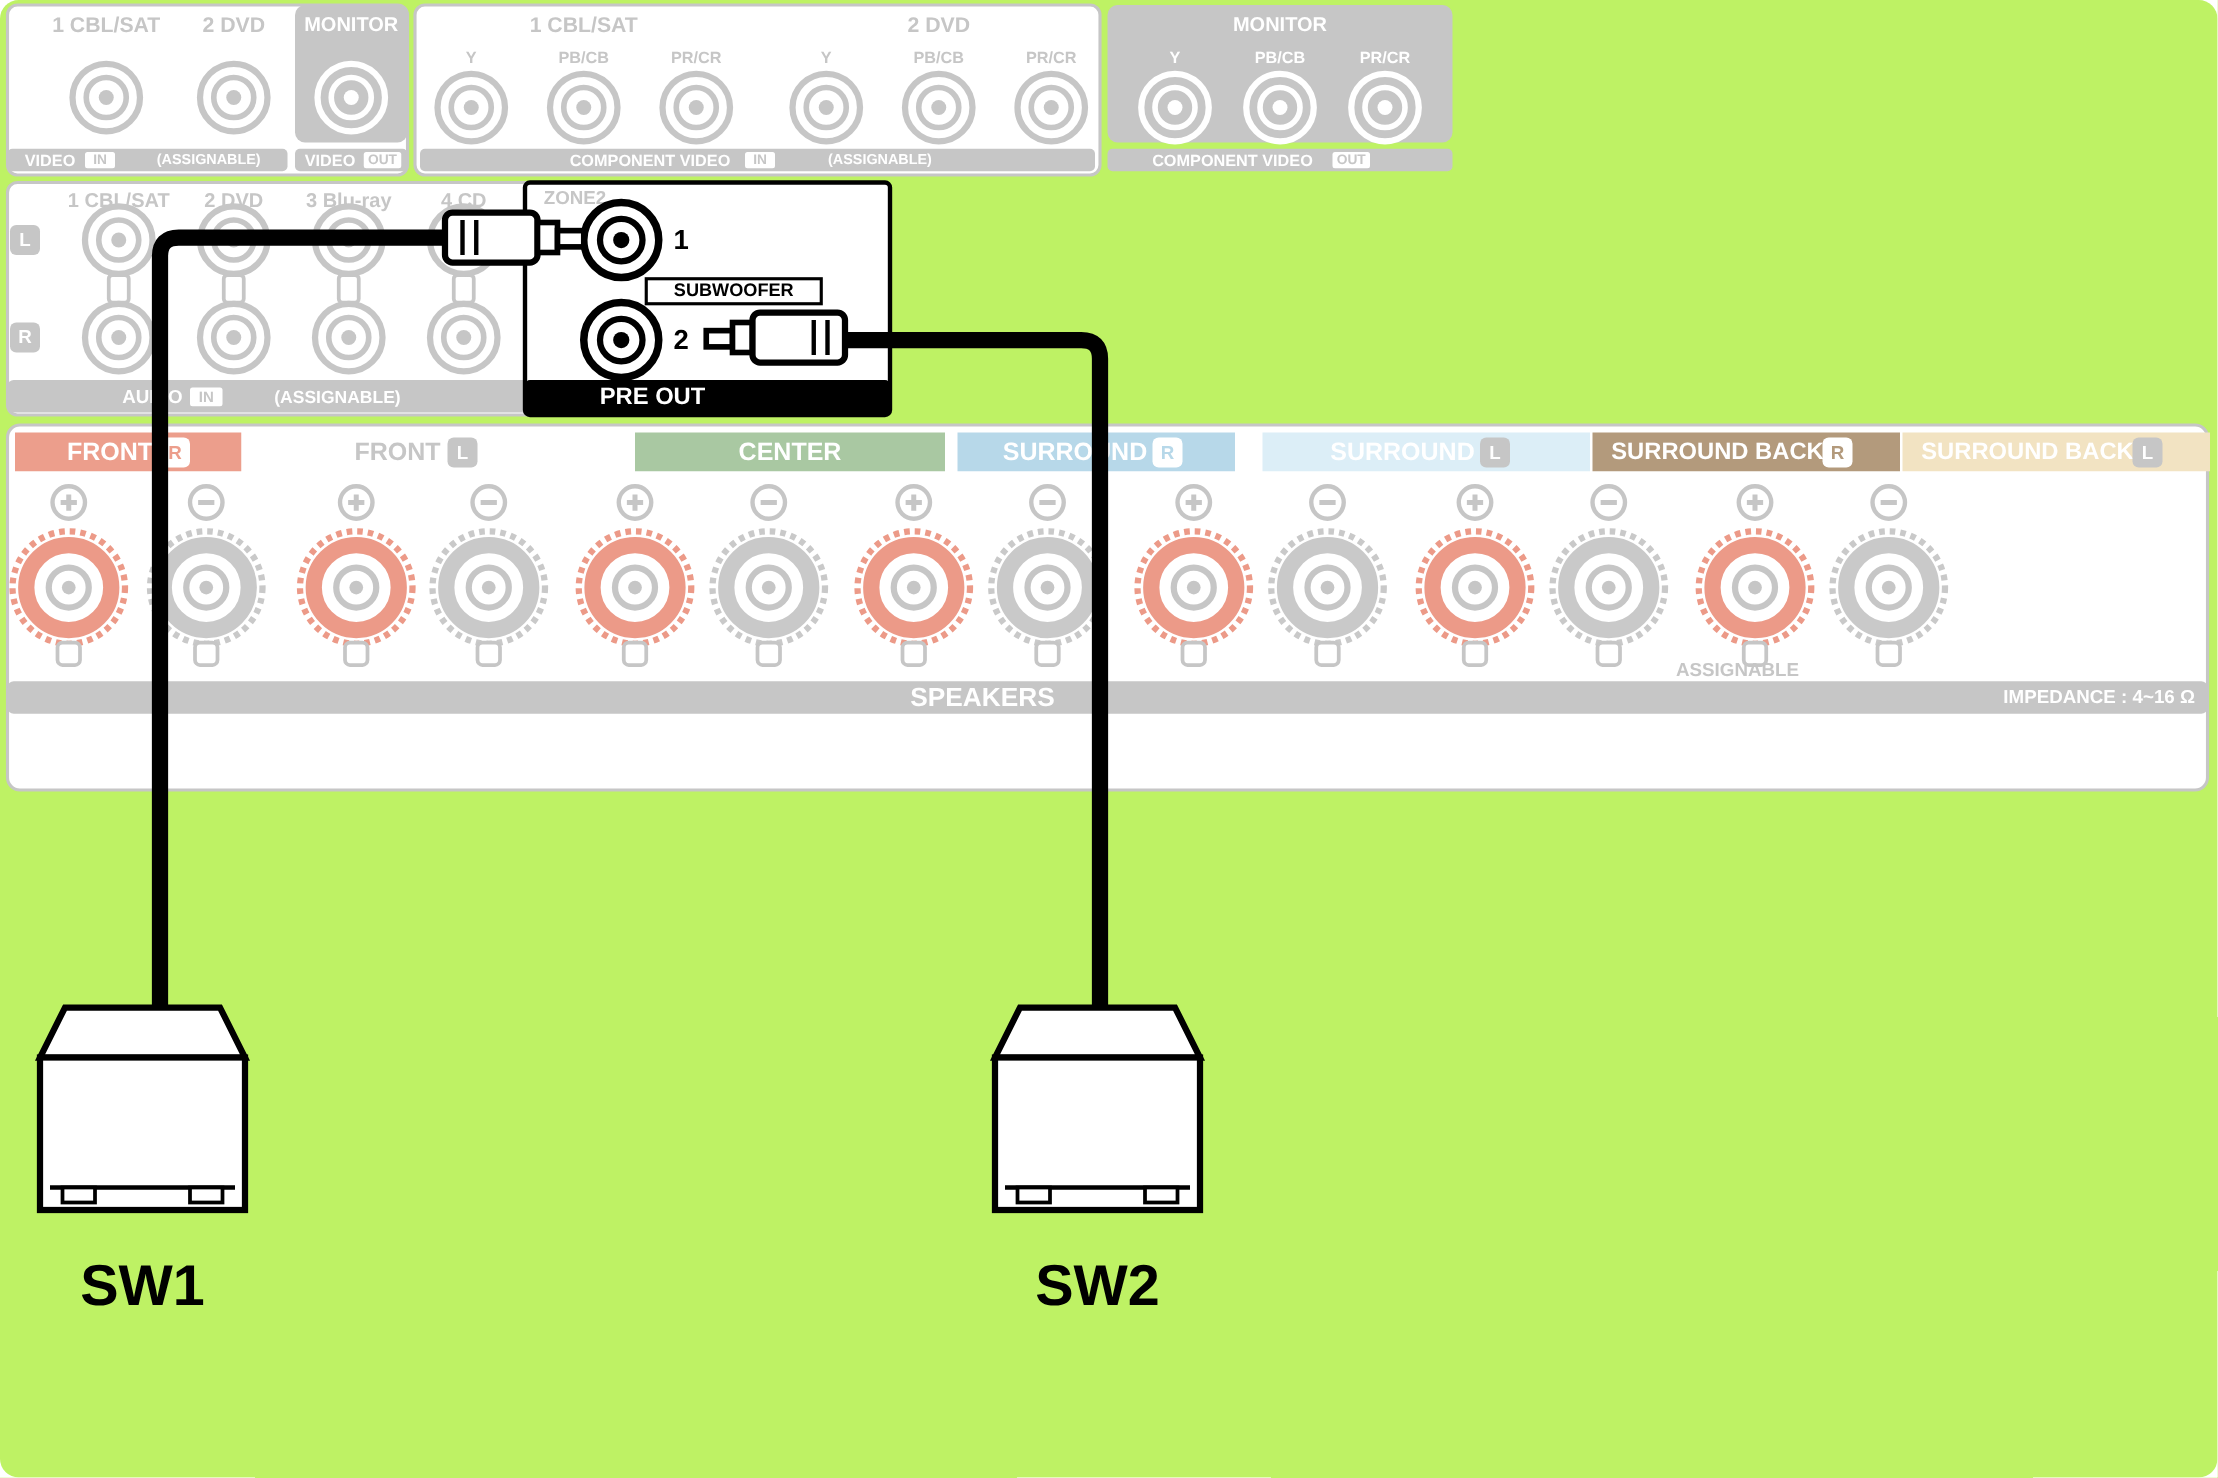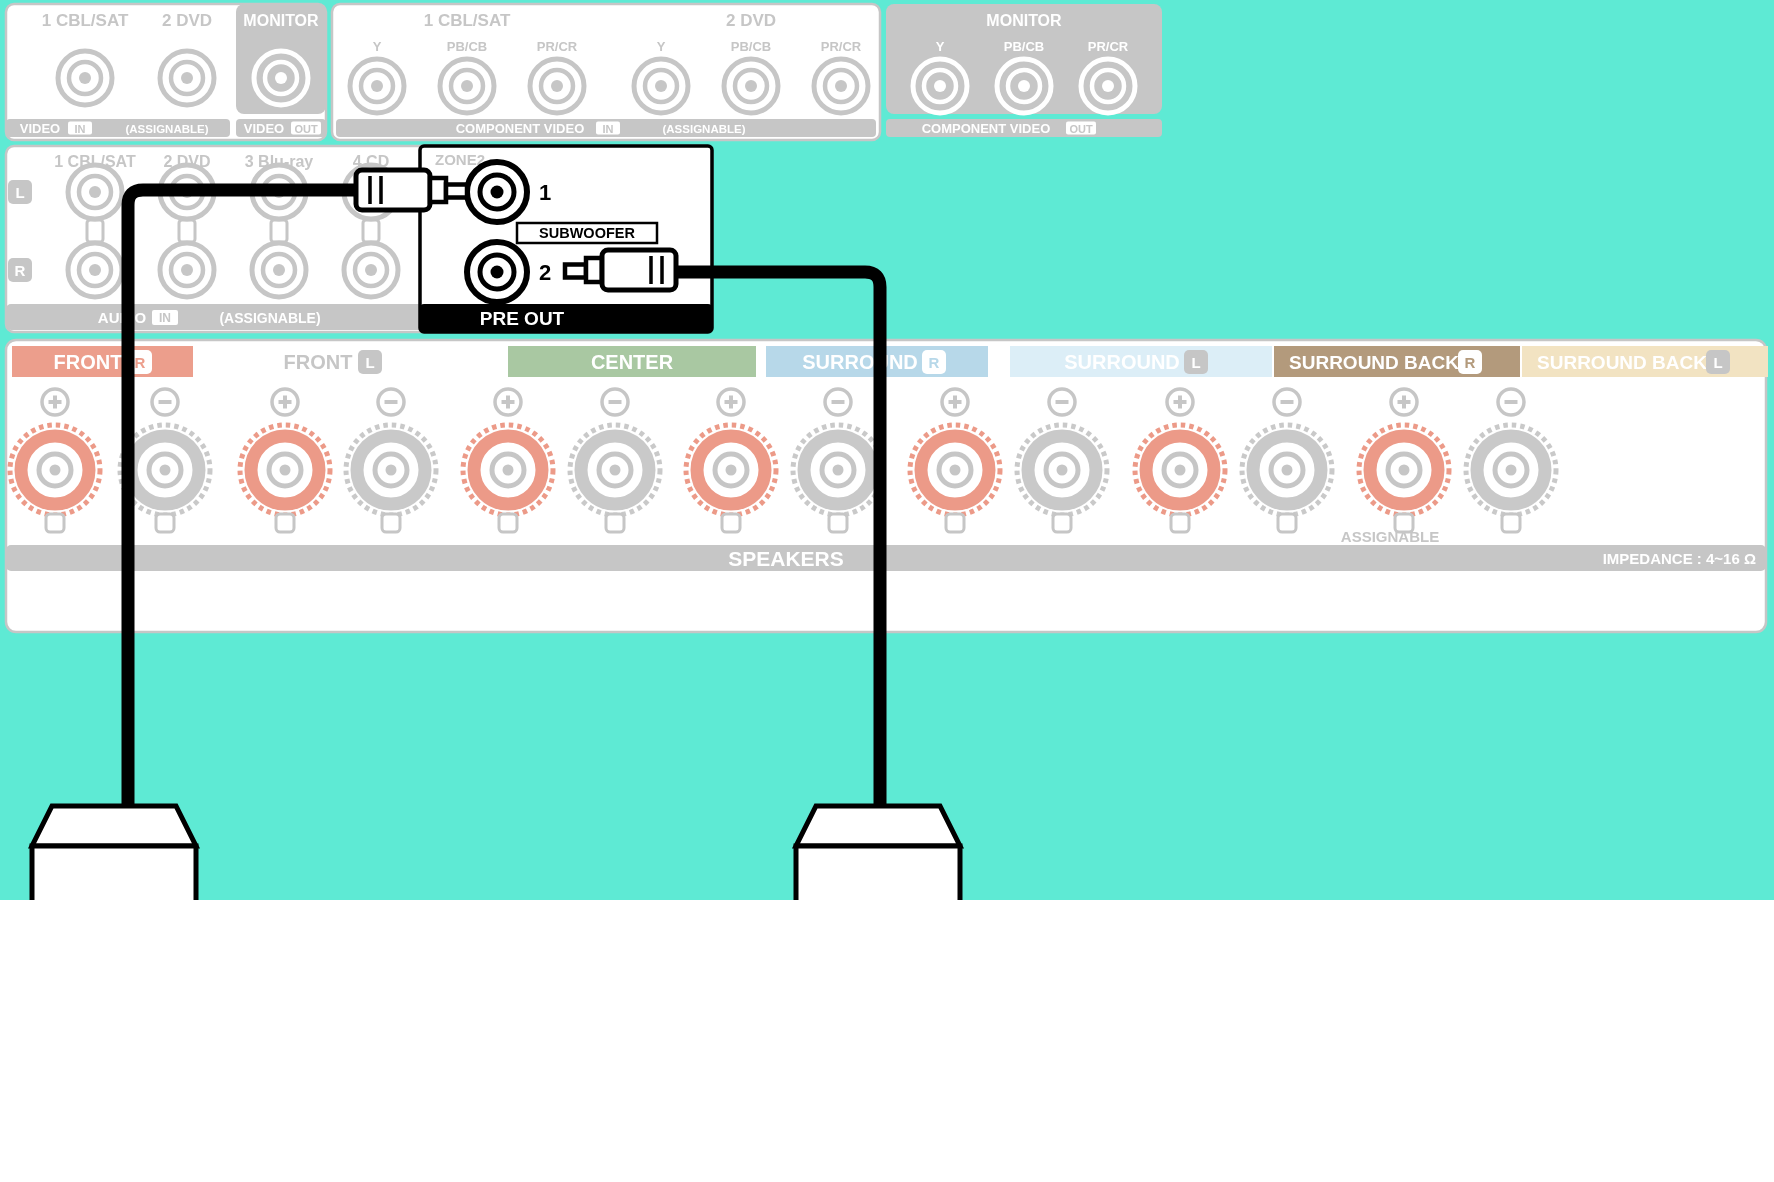--- a/index.html
+++ b/index.html
@@ -1,16 +1,16 @@
 <!DOCTYPE html>
 <html><head>
 <meta charset="utf-8">
 <style>
   html,body{margin:0;padding:0;background:#ffffff;}
-  .stage{position:relative;width:1774px;height:900px;background:#5eead4;overflow:hidden;}
+  .stage{position:relative;width:1774px;height:1182px;background:#bef264;overflow:hidden;border-radius:15px;}
   svg{display:block;}
   text{font-family:"Liberation Sans","DejaVu Sans",sans-serif;font-weight:bold;}
   .c{text-anchor:middle;dominant-baseline:central;}
   .e{text-anchor:end;dominant-baseline:central;}
   .gray{fill:#c6c6c6;}
   .white{fill:#ffffff;}
   .black{fill:#000000;}
 </style>
 </head>
 <body>

